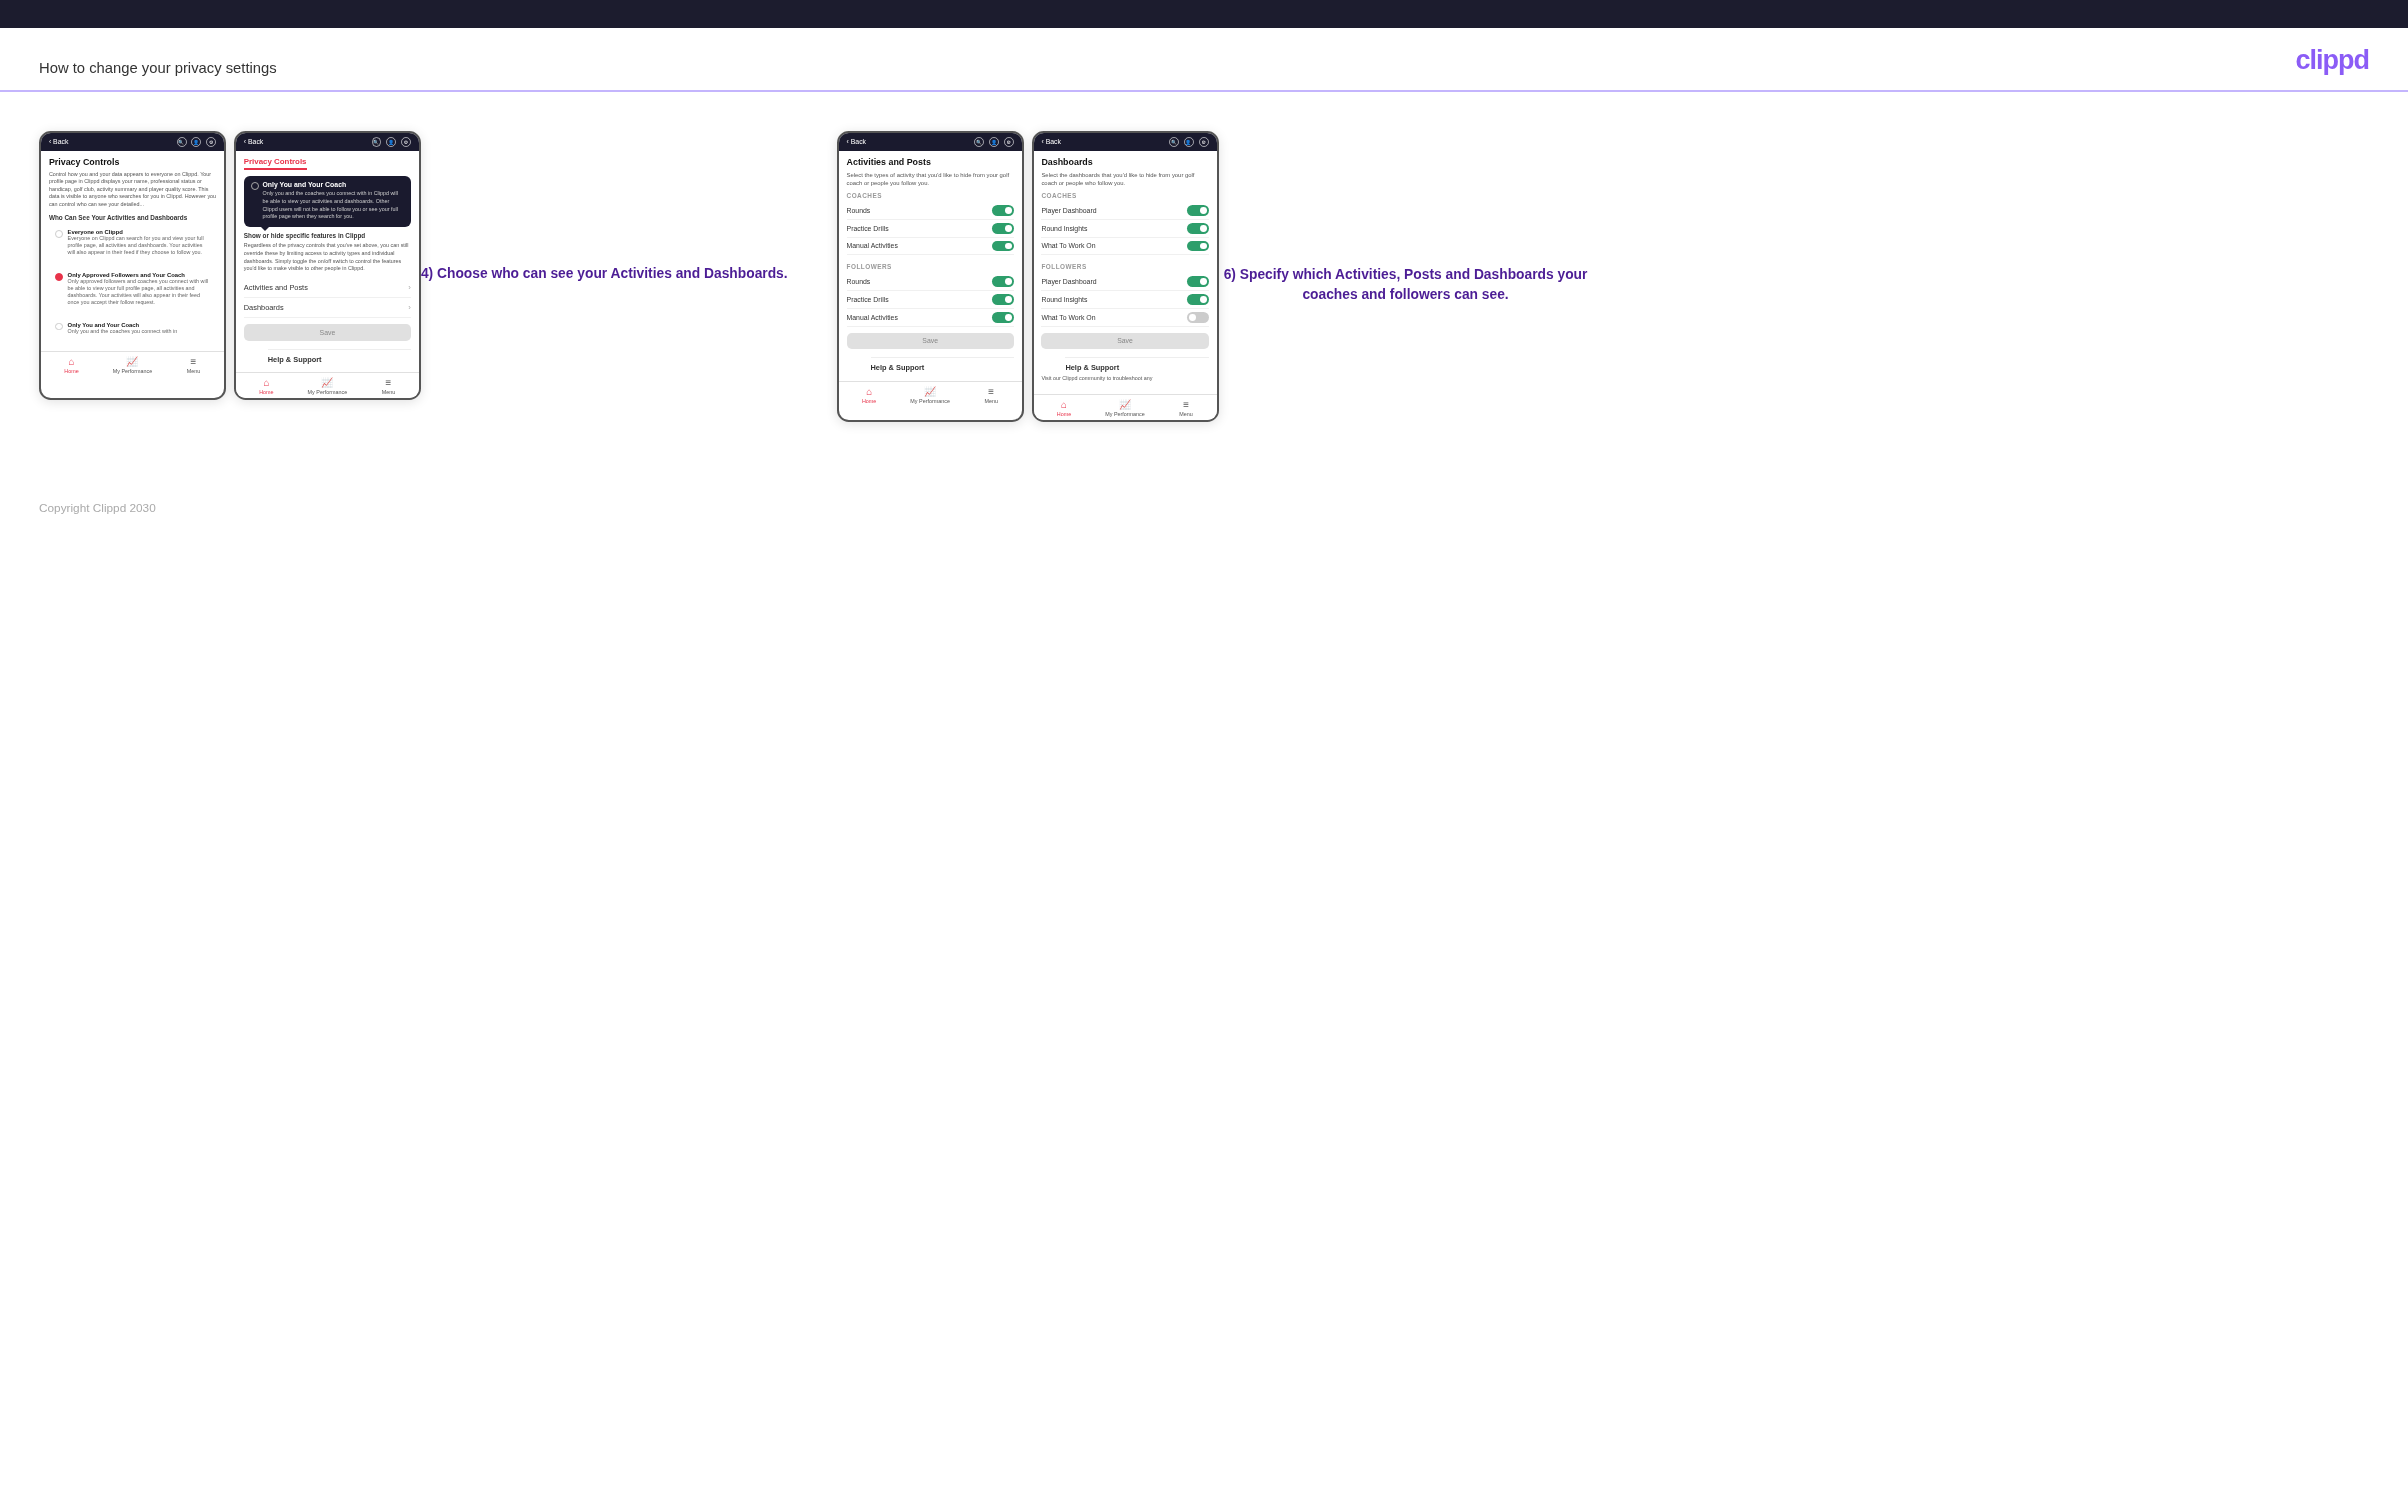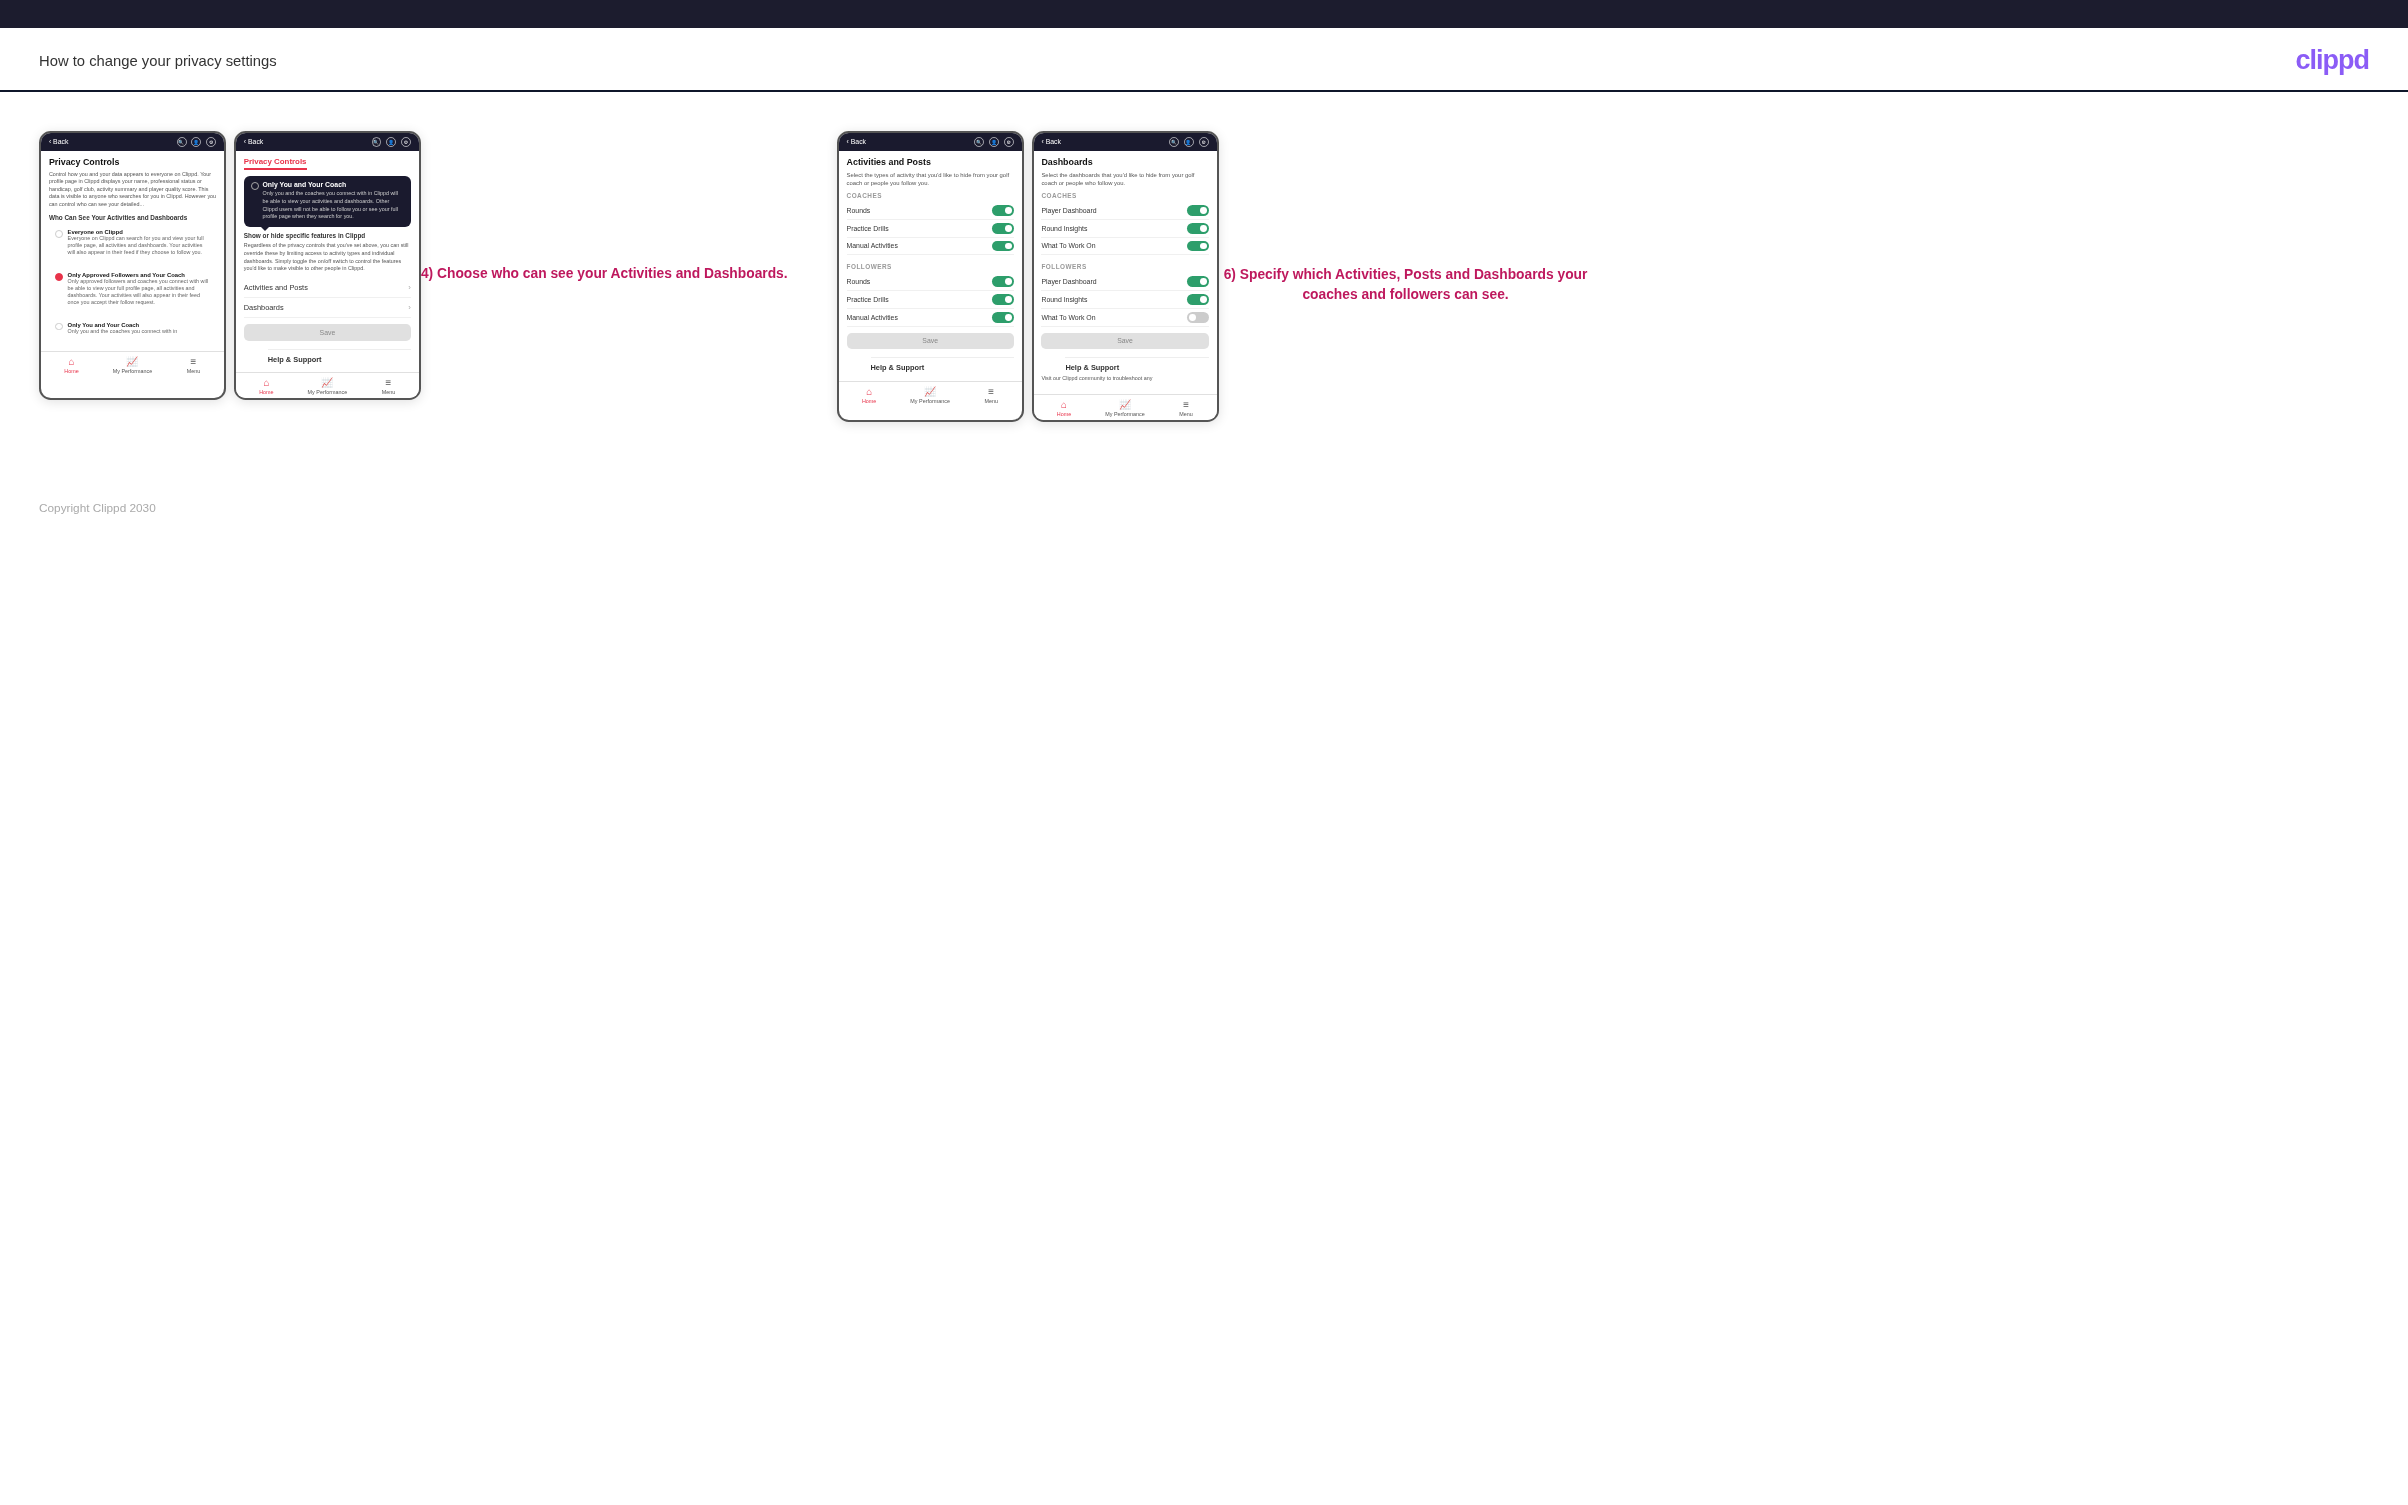--- a/index.html
+++ b/index.html
@@ -6,24 +6,24 @@
     body { font-family: -apple-system, BlinkMacSystemFont, 'Segoe UI', Helvetica, Arial, sans-serif; background: #fff; color: #222; }
     
     .top-strip {
       height: 27.6px;
       background: #1c1c2e;
     }
 
     
     .header {
       display: flex;
-      align-items: center;
+      align-items: flex-end;
       justify-content: space-between;
       padding: 17.7px 39px 13.8px 39px;
-      border-bottom: 2px solid #0f172a;
+      border-bottom: 2px solid #c4b5fd;
       gap: 24px;
     }
     .header-title {
       font-size: 14.8px;
       color: #333;
       font-weight: 400;
     }
     .logo {
       font-size: 27px;
       font-weight: 700;
@@ -294,21 +294,21 @@
 
     
     .footer {
       padding: 19.7px 39px;
       font-size: 11.8px;
       color: #aaa;
     }
     .caption-below {
       font-size: 13.8px;
       font-weight: 600;
-      color: #be185d;
+      color: #4c1d95;
       margin-top: 15.8px;
       text-align: center;
       line-height: 1.4;
       max-width: 374px;
     }
 
     .group-wrapper {
       display: flex;
       gap: 49px;
       align-items: flex-start;

